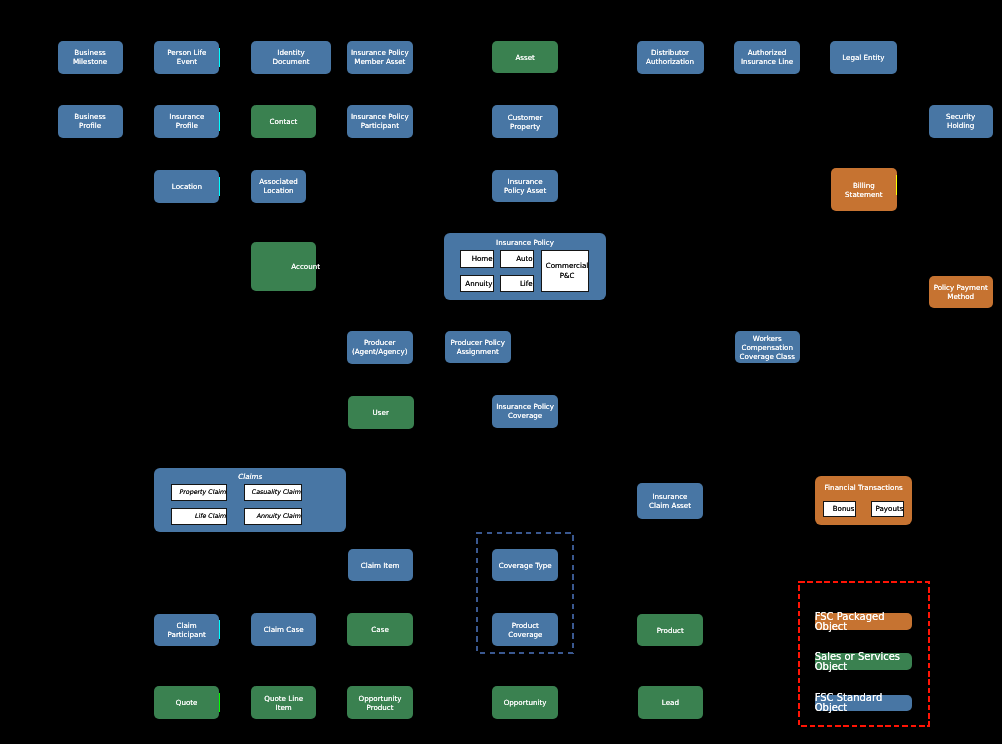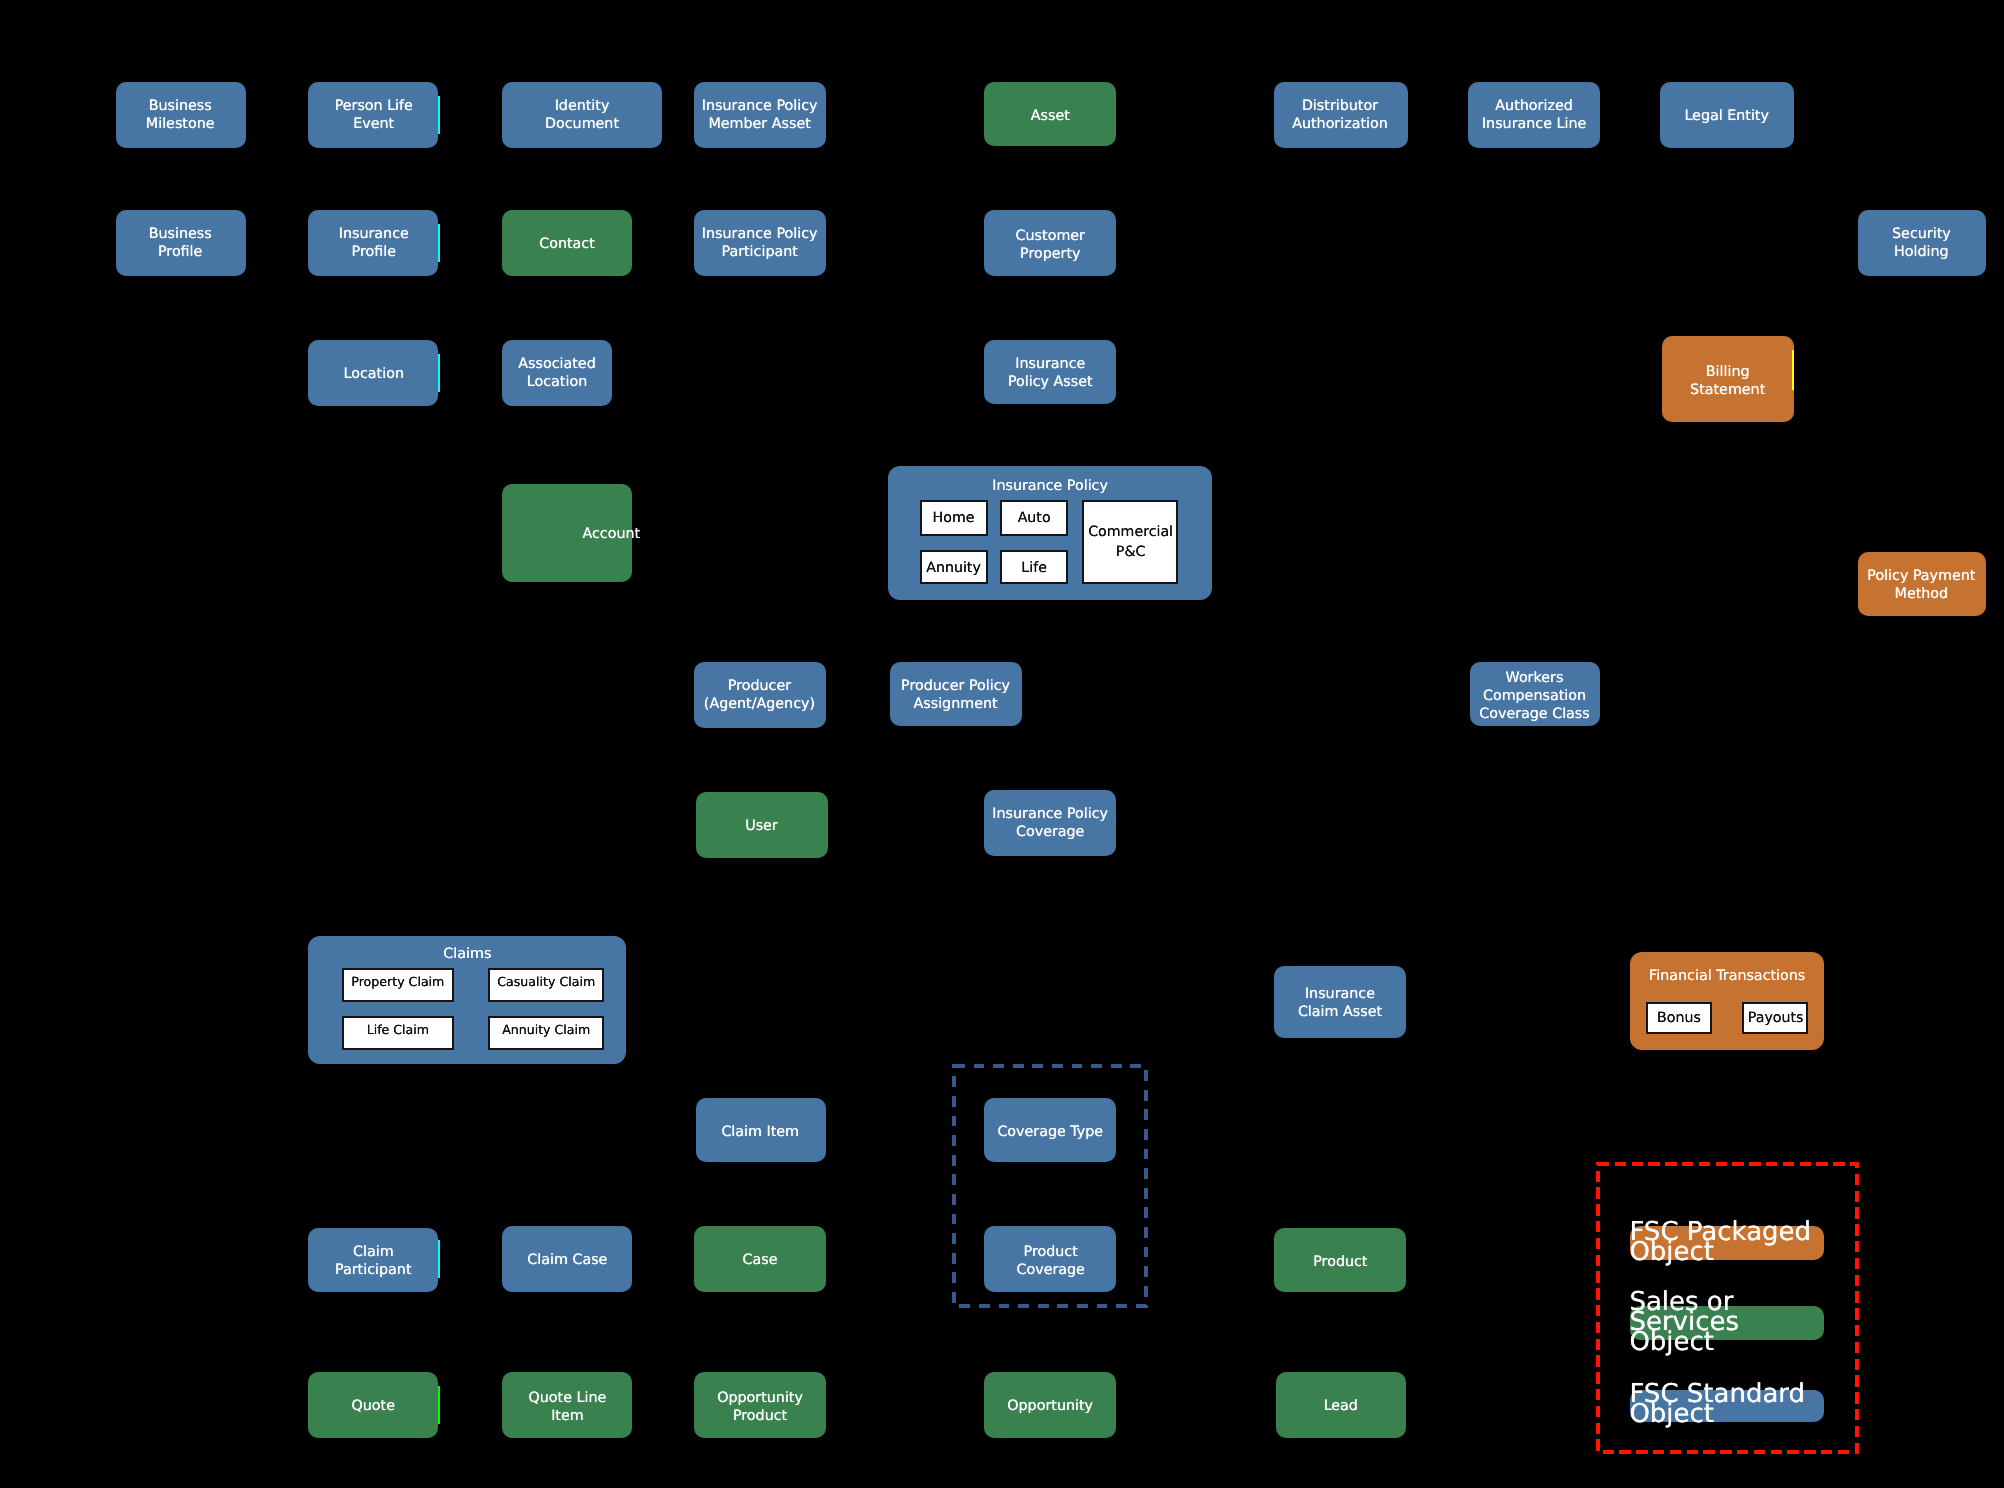--- a/index.html
+++ b/index.html
@@ -19,30 +19,30 @@
   .green{background:#3A8150;}
   .orange{background:#C67331;}
 
   .group{position:absolute;box-sizing:border-box;border-radius:6px;}
   .gtitle{position:absolute;left:0;right:0;text-align:center;color:#ffffff;
           font-size:7.15px;line-height:10px;font-weight:400;
           text-shadow:0 0 0.22px #fff;}
 
   .chip{position:absolute;box-sizing:border-box;background:#ffffff;
         border:1.35px solid #151515;color:#101010;font-size:7.2px;line-height:8.6px;
-        font-weight:400;display:flex;align-items:center;justify-content:center;
+        font-weight:400;display:flex;align-items:center;justify-content:flex-end;
         text-align:center;
         text-shadow:0 0 0.18px #000;}
 
   .lbl{display:block;opacity:0.996;will-change:opacity;}
   .dashbox{position:absolute;box-sizing:border-box;background:transparent;}
 
   .pill{position:absolute;box-sizing:border-box;border-radius:5px;
         display:flex;align-items:center;justify-content:flex-end;
-        color:#ffffff;font-size:13px;line-height:10px;font-weight:400;
+        color:#ffffff;font-size:10px;line-height:10px;font-weight:400;
         text-shadow:0 0 0.35px #fff;}
 
   .edgemark{position:absolute;width:1px;}
 </style>
 </head>
 <body>
 
 <div id="canvas">
     <div class="dashbox" style="left: 474.1px; top: 530.1px; width: 101.9px; height: 126.1px;"><svg width="100%" height="100%">
         <rect x="3" y="3" width="95.9" height="120.1" fill="none" stroke="#3A5890" stroke-width="2" stroke-dasharray="5.4 4.4" shape-rendering="crispEdges"></rect>
@@ -63,21 +63,21 @@
       <div class="chip" style="left: 97.2px; top: 16.8px; width: 47.9px; height: 41.5px; font-size: 7.1px; line-height: 9.585px;">
         <span class="lbl">Commercial<br>P&amp;C</span>
       </div>
       <div class="chip" style="left: 15.8px; top: 41.6px; width: 33.6px; height: 16.7px; font-size: 7.1px; line-height: 9.585px;">
         <span class="lbl">Annuity</span>
       </div>
       <div class="chip" style="left: 56.3px; top: 41.6px; width: 33.2px; height: 16.7px; font-size: 7.1px; line-height: 9.585px;">
         <span class="lbl">Life</span>
       </div>
     </div>
-    <div class="group blue" style="left: 154.2px; top: 467.9px; width: 159px; height: 64.5px;">
+    <div class="group blue" style="left: 154.2px; top: 467.9px; width: 192px; height: 64.5px; font-style: italic;">
       <div class="gtitle" style="top: 4.2px; font-size: 7.15px;">
         <span class="lbl">Claims</span>
       </div>
       <div class="chip" style="left: 16.5px; top: 16.2px; width: 56.5px; height: 16.5px; font-size: 6.3px; line-height: 8.505px;">
         <span class="lbl">Property Claim</span>
       </div>
       <div class="chip" style="left: 90.3px; top: 16.2px; width: 57.3px; height: 16.5px; font-size: 6.3px; line-height: 8.505px;">
         <span class="lbl">Casuality Claim</span>
       </div>
       <div class="chip" style="left: 16.5px; top: 40.4px; width: 56.5px; height: 16.6px; font-size: 6.3px; line-height: 8.505px;">

